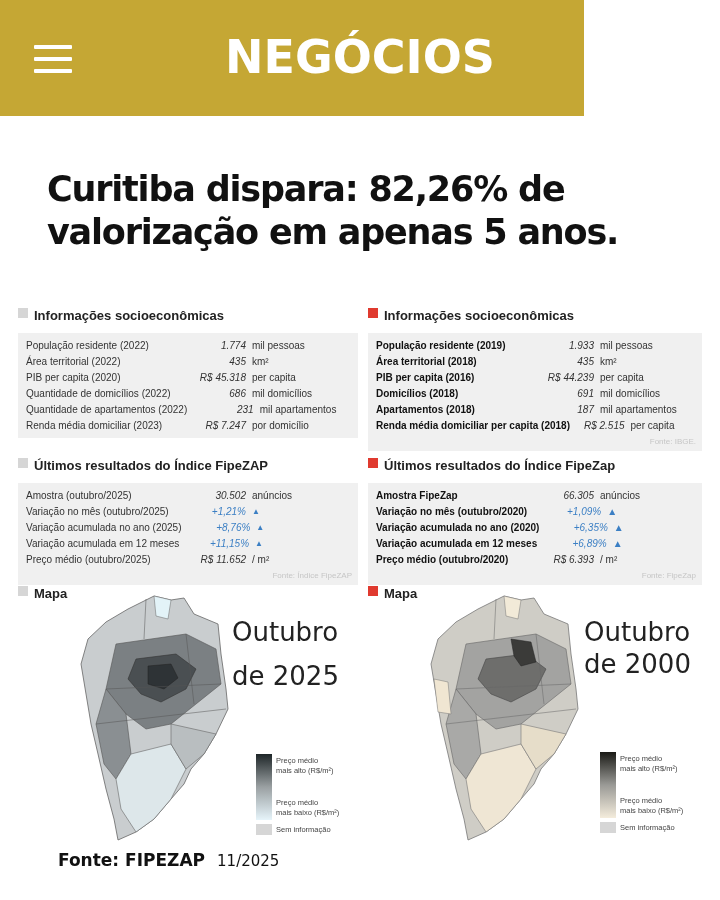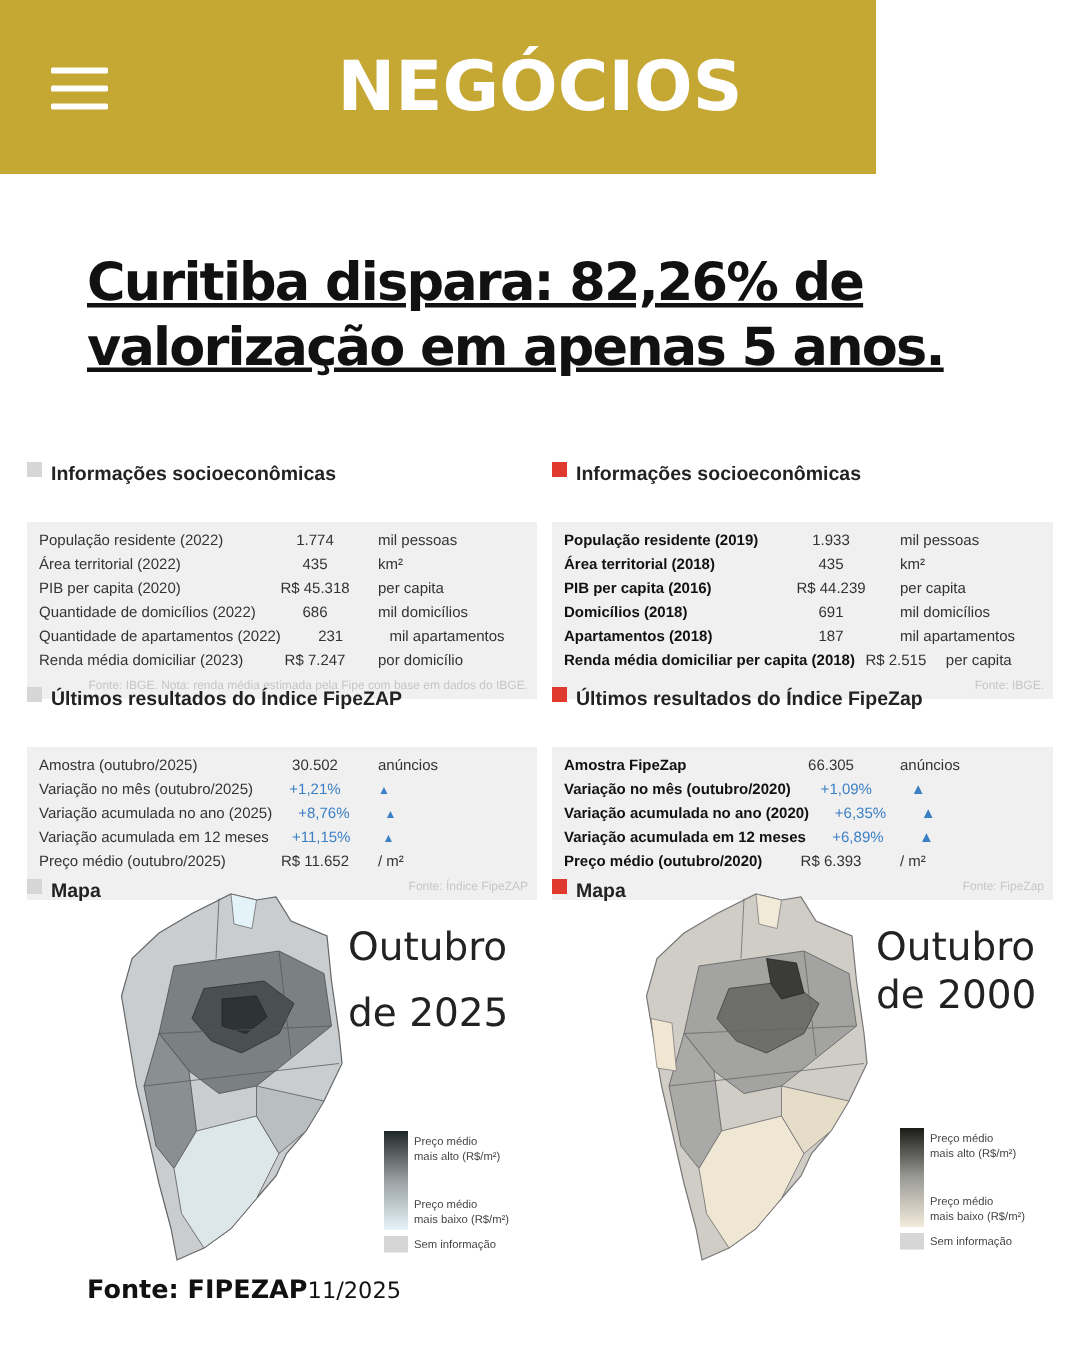--- a/index.html
+++ b/index.html
@@ -6,49 +6,49 @@
   html, body { width: 720px; height: 900px; background: #ffffff; overflow: hidden; }
   body { font-family: "Liberation Sans", sans-serif; color: #222; position: relative; }
 
   .topbar { position: absolute; left: 0; top: 0; width: 584px; height: 116px; background: #c5a734; }
   .menu-btn { position: absolute; left: 34px; top: 45px; width: 38px; height: 28px; cursor: pointer; }
   .menu-btn span { display: block; height: 4px; background: #fff; margin-bottom: 8px; border-radius: 1px; }
   .brand { position: absolute; left: 0; width: 720px; top: 30px; text-align: center; color: #fff;
            font-family: "DejaVu Sans", sans-serif; font-weight: bold; font-size: 46px; letter-spacing: 0px; }
   .search-btn { position: absolute; left: 640px; top: 40px; width: 40px; height: 40px; cursor: pointer; }
 
-  .headline { position: absolute; left: 58px; top: 168px; width: 620px; font-family: "DejaVu Sans", sans-serif;
-              font-weight: bold; font-size: 35px; line-height: 43px; color: #111; letter-spacing: -1.2px; text-decoration: underline; }
+  .headline { position: absolute; left: 47px; top: 168px; width: 620px; font-family: "DejaVu Sans", sans-serif;
+              font-weight: bold; font-size: 35px; line-height: 43px; color: #111; letter-spacing: -1.2px; }
 
   .panel { position: absolute; width: 340px; }
   .panel-title { font-size: 13px; font-weight: bold; color: #222; display: flex; height: 18px; }
   .sq { width: 10px; height: 10px; margin-right: 6px; display: inline-block; }
   .sq.grey { background: #d6d6d6; }
   .sq.red { background: #e03a2f; }
-  .box { background: #f0f0f0; padding: 5px 6px 4px 8px; margin-top: 22px; }
+  .box { background: #f0f0f0; padding: 5px 6px 4px 8px; margin-top: 7px; }
   .row { display: flex; font-size: 10px; line-height: 16px; color: #333; }
   .row .lbl { flex: 1; white-space: nowrap; }
-  .row .val { width: 78px; text-align: center; padding-right: 6px; white-space: nowrap; }
+  .row .val { width: 78px; text-align: right; padding-right: 6px; white-space: nowrap; font-style: italic; }
   .row .unit { width: 100px; white-space: nowrap; }
   .right .row .lbl { font-weight: bold; color: #111; }
   .right .row .val { width: 86px; }
   .right .row .unit { width: 96px; }
   .blue { color: #3b7fc4; }
   .tri { color: #3b7fc4; font-size: 8px; }
   .src { font-size: 8px; color: #c6c6c6; text-align: right; padding-top: 3px; line-height: 10px; }
 
   .map-area { position: absolute; width: 350px; height: 255px; }
   .big-label { position: absolute; font-size: 26px; line-height: 32px; color: #222; font-family: "DejaVu Sans", sans-serif; font-weight: normal; }
   .legend { position: absolute; width: 110px; height: 90px; padding-left: 36px; }
   .grad { position: absolute; left: 0; top: 0; width: 16px; height: 66px; }
   .nodata { position: absolute; left: 0; top: 70px; width: 16px; height: 11px; background: #d6d6d6; }
   .legend .t { position: absolute; left: 20px; font-size: 7.5px; line-height: 10px; color: #444; white-space: nowrap; }
 
   .footer { position: absolute; left: 58px; top: 850px; font-size: 17px; font-weight: bold; color: #111; font-family: "DejaVu Sans", sans-serif; }
-  .footer .date { font-weight: normal; font-size: 15px; margin-left: 0; }
+  .footer .date { font-weight: normal; font-size: 15px; margin-left: 12px; }
 </style>
 </head>
 <body>
 
 <div class="topbar">
   <div class="menu-btn">
       <span></span>
       <span></span>
       <span></span>
     </div>
@@ -92,21 +92,20 @@
     <div class="row">
         <span class="lbl">Quantidade de apartamentos (2022)</span>
         <span class="val">231</span>
         <span class="unit">mil apartamentos</span>
       </div>
     <div class="row">
         <span class="lbl">Renda média domiciliar (2023)</span>
         <span class="val">R$ 7.247</span>
         <span class="unit">por domicílio</span>
       </div>
-    <div class="src">Fonte: IBGE. Nota: renda média estimada pela Fipe com base em dados do IBGE.</div>
   </div>
 </div>
 
 <div class="panel right" style="left:368px; top:308px; width:334px;">
   <div class="panel-title">
       <span class="sq red"></span>
       <span>Informações socioeconômicas</span>
     </div>
   <div class="box">
     <div class="row">

